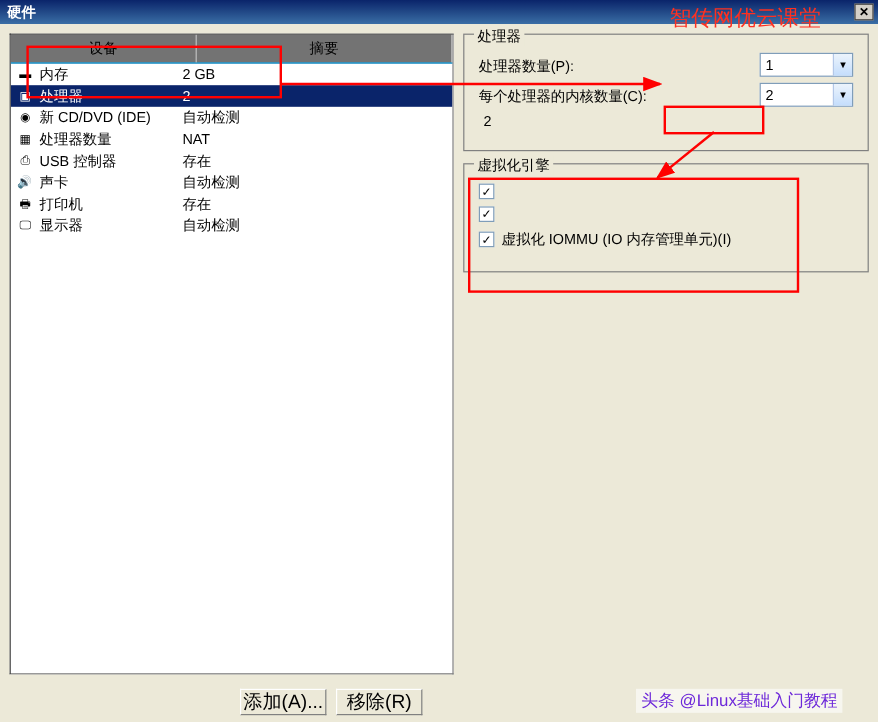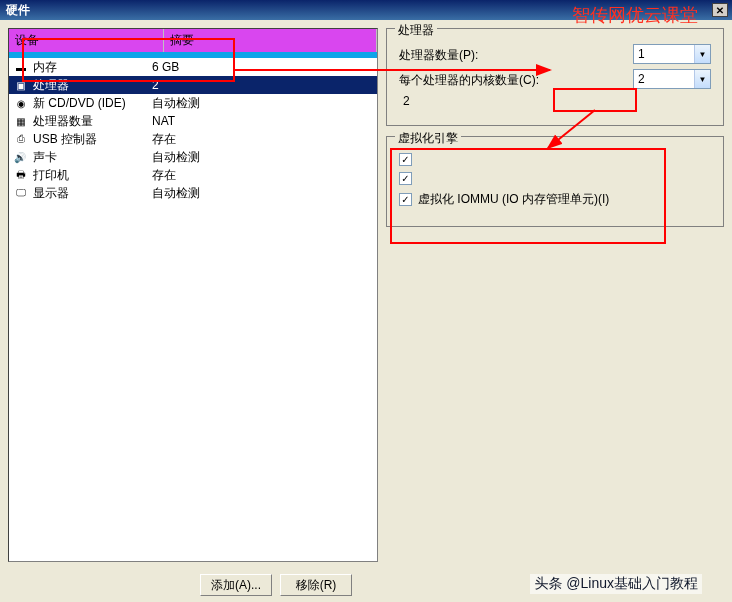--- a/index.html
+++ b/index.html
@@ -45,22 +45,23 @@
       background: white;
       border: 1px solid #808080;
       border-top-color: #404040;
       border-left-color: #404040;
       display: flex;
       flex-direction: column;
       position: relative;
     }
     .list-header {
       display: flex;
-      background: #d946ef;
-      border-bottom: 6px solid #0ea5e9;
+      background: #737373;
+      border-bottom: 1px solid #0ea5e9;
+      text-align: center;
     }
     .list-header-col {
       padding: 3px 6px;
       border-right: 1px solid #c0c0c0;
       font-weight: normal;
     }
     .col-device { width: 155px; }
     .col-summary { flex: 1; }
     .list-body { flex: 1; overflow: auto; }
     .list-row {
@@ -177,35 +178,35 @@
     .btn {
       width: 72px;
       height: 22px;
       background: #ece9d8;
       border: 1px solid #808080;
       border-top-color: #fff;
       border-left-color: #fff;
       display: flex;
       align-items: center;
       justify-content: center;
-      font-size: 12px;
+      font-size: 16px;
     }
     .watermark-red {
       position: absolute;
-      top: 3px; right: 34px;
+      top: 3px; right: 48px;
       color: #ff3020;
       font-size: 18px;
       font-family: "SimHei", sans-serif;
       z-index: 20;
       pointer-events: none;
     }
     .watermark-bottom {
       position: absolute;
       bottom: 8px; right: 30px;
-      color: #0f172a;
+      color: #6d28d9;
       font-size: 14px;
       z-index: 20;
       pointer-events: none;
       background: rgba(255,255,255,0.6);
       padding: 1px 4px;
     }
     .arrow-svg {
       position: absolute;
       pointer-events: none;
       z-index: 9;
@@ -224,21 +225,21 @@
     <div class="list-header">
       <div class="list-header-col col-device">设备</div>
       <div class="list-header-col col-summary">摘要</div>
     </div>
     <div class="list-body">
       <div class="list-row">
         <span class="row-device">
             <span class="row-icon">▬</span>
             <span>内存</span>
           </span>
-        <span class="row-summary">6 GB</span>
+        <span class="row-summary">2 GB</span>
       </div>
       <div class="list-row selected">
         <span class="row-device">
             <span class="row-icon">▣</span>
             <span>处理器</span>
           </span>
         <span class="row-summary">2</span>
       </div>
       <div class="list-row">
         <span class="row-device">

